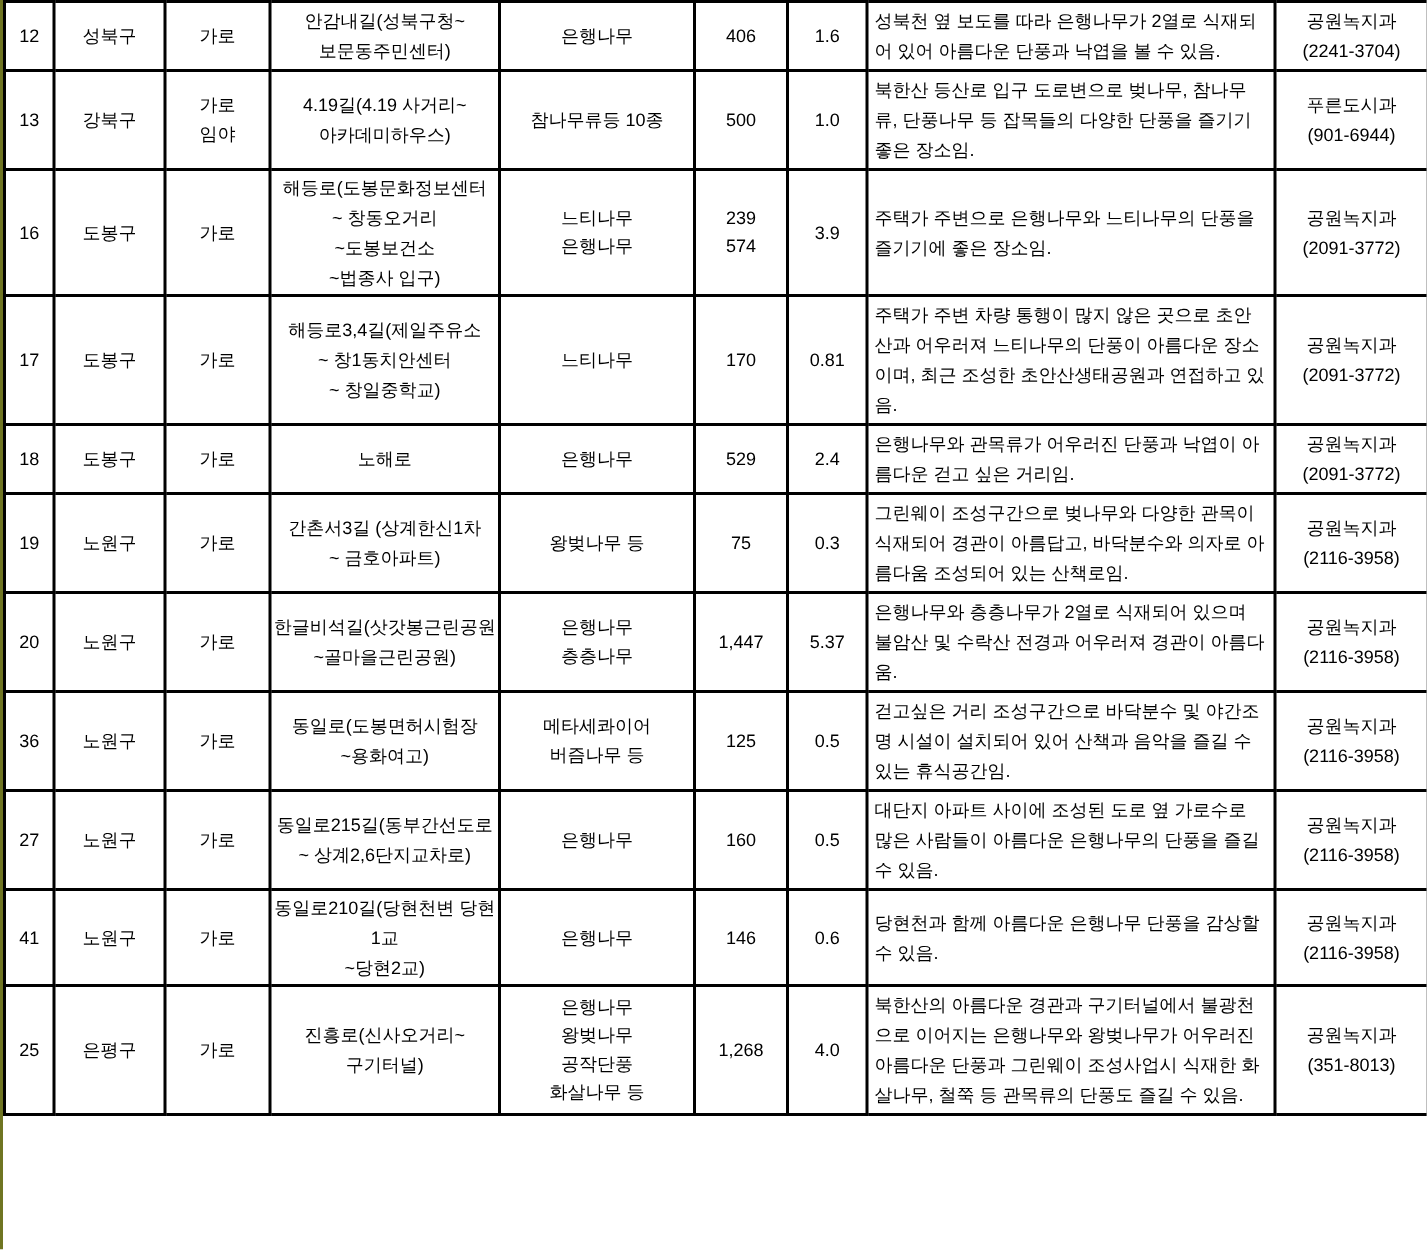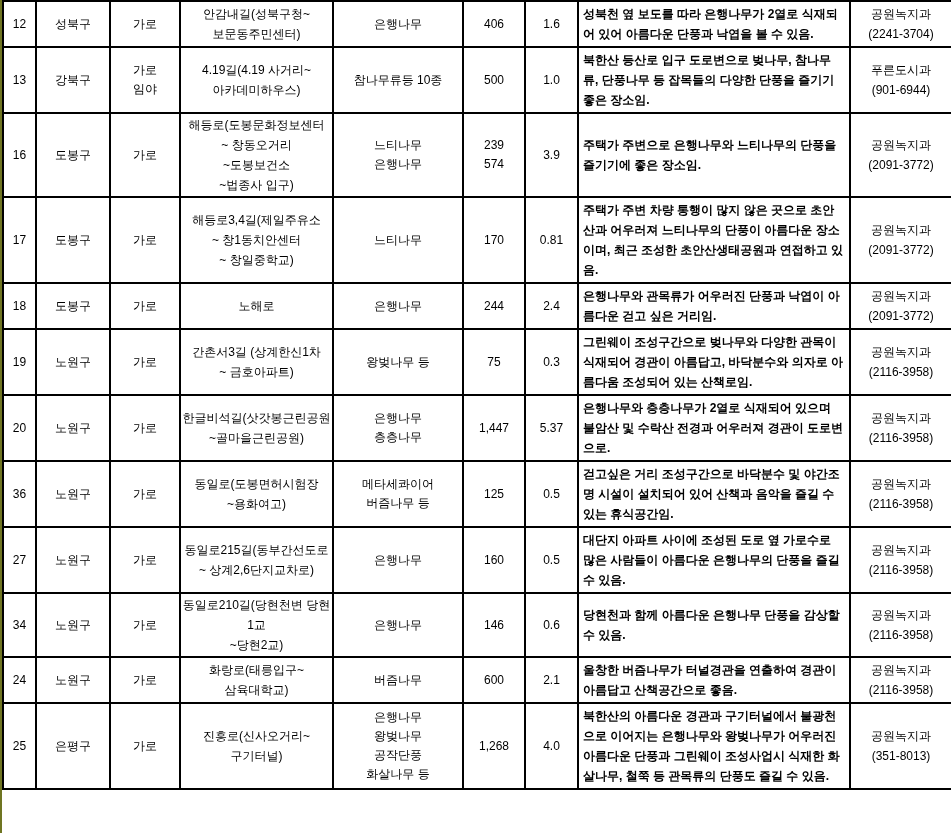--- a/index.html
+++ b/index.html
@@ -47,21 +47,20 @@
     line-height: 20px;
     padding: 1px 0;
     margin-left: 45px;
   }
   table.doc-table td.cell-desc {
     text-align: left;
     white-space: normal;
     word-break: break-all;
     line-height: 20px;
     padding: 2px 4px;
-    font-weight: bold;
   }
   table.doc-table td.cell-dept {
     line-height: 20px;
   }
 </style>
 </head>
 <body style="background: rgb(255, 255, 255);">
 
 <div class="left-strip" style="background: rgb(111, 117, 34);"></div>
 
@@ -135,21 +134,21 @@
         <td class="cell-desc">주택가 주변 차량 통행이 많지 않은 곳으로 초안산과 어우러져 느티나무의 단풍이 아름다운 장소이며, 최근 조성한 초안산생태공원과 연접하고 있음.</td>
         <td class="cell-dept">공원녹지과
 (2091-3772)</td>
       </tr>
       <tr style="height: 42px;">
         <td class="cell-no">18</td>
         <td class="cell-district">도봉구</td>
         <td class="cell-type">가로</td>
         <td class="cell-road">노해로</td>
         <td class="cell-species">은행나무</td>
-        <td class="cell-count">244</td>
+        <td class="cell-count">529</td>
         <td class="cell-length">2.4</td>
         <td class="cell-desc">은행나무와 관목류가 어우러진 단풍과 낙엽이 아름다운 걷고 싶은 거리임.</td>
         <td class="cell-dept">공원녹지과
 (2091-3772)</td>
       </tr>
       <tr style="height: 63px;">
         <td class="cell-no">19</td>
         <td class="cell-district">노원구</td>
         <td class="cell-type">가로</td>
         <td class="cell-road">간촌서3길 (상계한신1차
@@ -164,21 +163,21 @@
       <tr style="height: 64px;">
         <td class="cell-no">20</td>
         <td class="cell-district">노원구</td>
         <td class="cell-type">가로</td>
         <td class="cell-road">한글비석길(삿갓봉근린공원
 ~골마을근린공원)</td>
         <td class="cell-species">은행나무
 층층나무</td>
         <td class="cell-count">1,447</td>
         <td class="cell-length">5.37</td>
-        <td class="cell-desc">은행나무와 층층나무가 2열로 식재되어 있으며 불암산 및 수락산 전경과 어우러져 경관이 도로변으로.</td>
+        <td class="cell-desc">은행나무와 층층나무가 2열로 식재되어 있으며 불암산 및 수락산 전경과 어우러져 경관이 아름다움.</td>
         <td class="cell-dept">공원녹지과
 (2116-3958)</td>
       </tr>
       <tr style="height: 64px;">
         <td class="cell-no">36</td>
         <td class="cell-district">노원구</td>
         <td class="cell-type">가로</td>
         <td class="cell-road">동일로(도봉면허시험장
 ~용화여고)</td>
         <td class="cell-species">메타세콰이어
@@ -196,43 +195,30 @@
         <td class="cell-road">동일로215길(동부간선도로
 ~ 상계2,6단지교차로)</td>
         <td class="cell-species">은행나무</td>
         <td class="cell-count">160</td>
         <td class="cell-length">0.5</td>
         <td class="cell-desc">대단지 아파트 사이에 조성된 도로 옆 가로수로 많은 사람들이 아름다운 은행나무의 단풍을 즐길 수 있음.</td>
         <td class="cell-dept">공원녹지과
 (2116-3958)</td>
       </tr>
       <tr style="height: 61px;">
-        <td class="cell-no">34</td>
+        <td class="cell-no">41</td>
         <td class="cell-district">노원구</td>
         <td class="cell-type">가로</td>
         <td class="cell-road">동일로210길(당현천변 당현
 1교
 ~당현2교)</td>
         <td class="cell-species">은행나무</td>
         <td class="cell-count">146</td>
         <td class="cell-length">0.6</td>
         <td class="cell-desc">당현천과 함께 아름다운 은행나무 단풍을 감상할 수 있음.</td>
-        <td class="cell-dept">공원녹지과
-(2116-3958)</td>
-      </tr>
-      <tr style="height: 40px;">
-        <td class="cell-no">24</td>
-        <td class="cell-district">노원구</td>
-        <td class="cell-type">가로</td>
-        <td class="cell-road">화랑로(태릉입구~
-삼육대학교)</td>
-        <td class="cell-species">버즘나무</td>
-        <td class="cell-count">600</td>
-        <td class="cell-length">2.1</td>
-        <td class="cell-desc">울창한 버즘나무가 터널경관을 연출하여 경관이 아름답고 산책공간으로 좋음.</td>
         <td class="cell-dept">공원녹지과
 (2116-3958)</td>
       </tr>
       <tr style="height: 74px;">
         <td class="cell-no">25</td>
         <td class="cell-district">은평구</td>
         <td class="cell-type">가로</td>
         <td class="cell-road">진흥로(신사오거리~
 구기터널)</td>
         <td class="cell-species">은행나무

